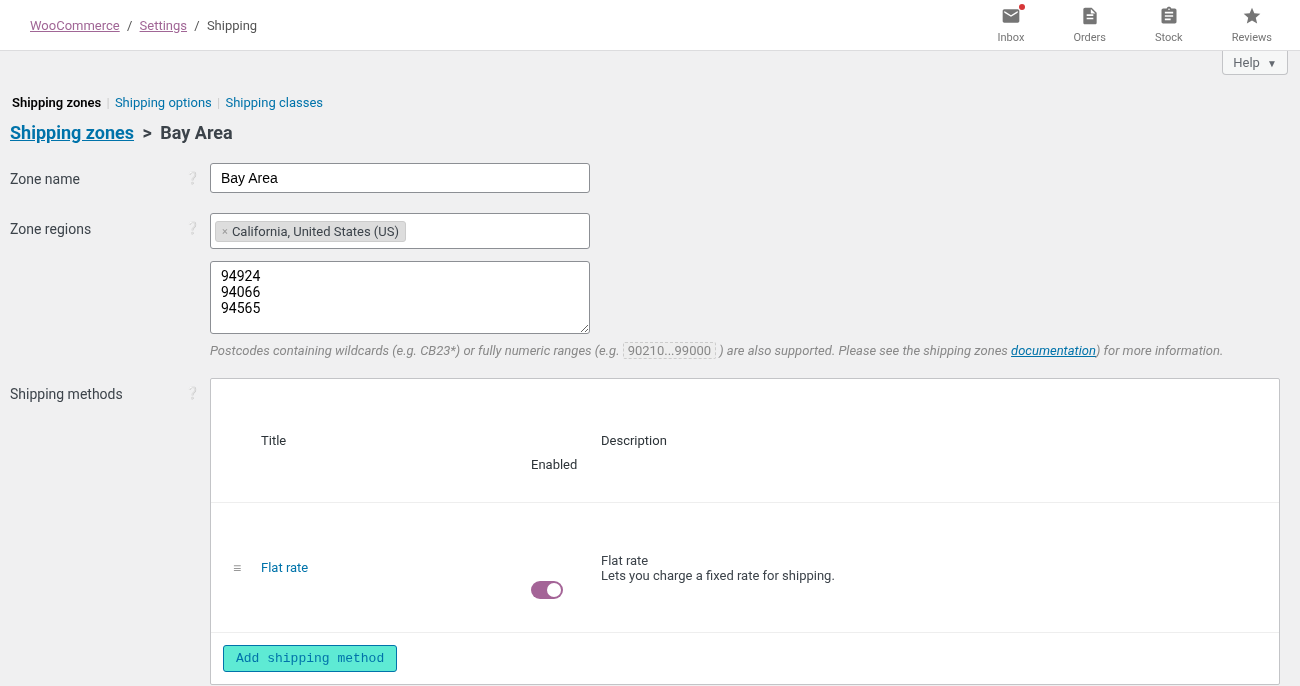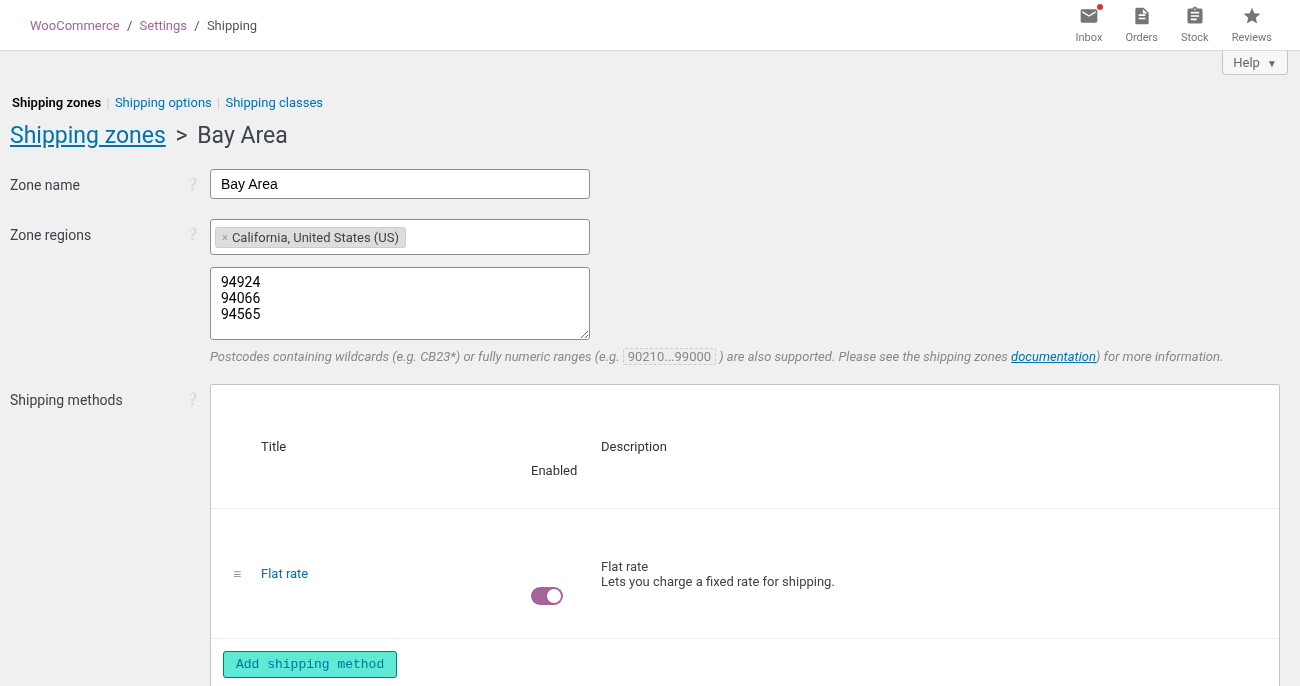--- a/index.html
+++ b/index.html
@@ -2,24 +2,24 @@
 <html><head>
 <meta charset="utf-8">
 <style>
 * { box-sizing: border-box; margin: 0; padding: 0; }
 body { font-family: -apple-system, BlinkMacSystemFont, "Segoe UI", Roboto, sans-serif; font-size: 13px; color: #3c434a; background: #f0f0f1; }
 a { text-decoration: none; }
 
 
 .topbar { display: flex; justify-content: space-between; align-items: center; background: #fff; border-bottom: 1px solid #dcdcde; height: auto; padding: 0 10px 0 30px; }
 .breadcrumb { padding: 14px 0; font-size: 13px; }
-.breadcrumb a { color: #a16696; }
+.breadcrumb a { color: #a16696; text-decoration: underline; }
 .breadcrumb .sep { color: #555; margin: 0 4px; }
 .breadcrumb .current { color: #555; }
-.topbar-right { display: flex; gap: 7px; padding-right: 10px; }
+.topbar-right { display: flex; gap: 33px; padding-right: 10px; }
 .topbar-item { display: flex; flex-direction: column; align-items: center; gap: 2px; color: #757575; cursor: pointer; padding: 6px 8px; }
 .topbar-item .label { font-size: 11px; }
 .topbar-item .icon { position: relative; }
 .red-dot { position: absolute; top: -2px; right: -4px; width: 6px; height: 6px; background: #d63638; border-radius: 50%; }
 
 
 .help-container { display: flex; justify-content: flex-end; padding-right: 12px; }
 .help-tab { background: #f6f7f7; border: 1px solid #c3c4c7; border-top: none; border-radius: 0 0 4px 4px; padding: 4px 10px; font-size: 13px; color: #646970; cursor: pointer; }
 .help-tab .caret { margin-left: 4px; font-size: 10px; }
 
@@ -29,21 +29,21 @@
 .tab { background: #dcdcde; border: 1px solid #c3c4c7; border-bottom: none; padding: 8px 14px; margin-right: 5px; color: #50575e; cursor: pointer; font-weight: 600; font-size: 14px; }
 .tab.active { background: #f0f0f1; border-bottom: 1px solid #f0f0f1; margin-bottom: -1px; color: #3c434a; }
 
 
 .subsubsub { margin: 10px 0 12px 0; font-size: 13px; padding-left: 2px; }
 .subsubsub .item { color: #0073aa; }
 .subsubsub .item.current { color: #000; font-weight: 600; }
 .subsubsub .pipe { color: #ccc; margin: 0 2px; }
 
 
-h2.page-heading { font-size: 23px; font-weight: 400; margin-bottom: 20px; }
+h2.page-heading { font-size: 18px; font-weight: 700; margin-bottom: 20px; }
 h2.page-heading a { color: #0073aa; text-decoration: underline; }
 h2.page-heading .gt { margin: 0 4px; }
 
 
 .form-row { display: flex; margin-bottom: 20px; justify-content: flex-end; }
 .form-label { width: 200px; padding-top: 8px; font-size: 14px; display: flex; justify-content: space-between; align-items: flex-start; padding-right: 10px; }
 .form-label .help-q { color: #666; font-size: 12px; }
 .form-field { flex: 1; max-width: 1080px; }
 .text-input { width: 380px; padding: 6px 10px; border: 1px solid #8c8f94; border-radius: 3px; font-size: 14px; background: #fff; }
 .select-tags { width: 380px; min-height: 36px; padding: 4px; border: 1px solid #8c8f94; border-radius: 3px; background: #fff; display: flex; flex-wrap: wrap; gap: 4px; align-items: center; }

